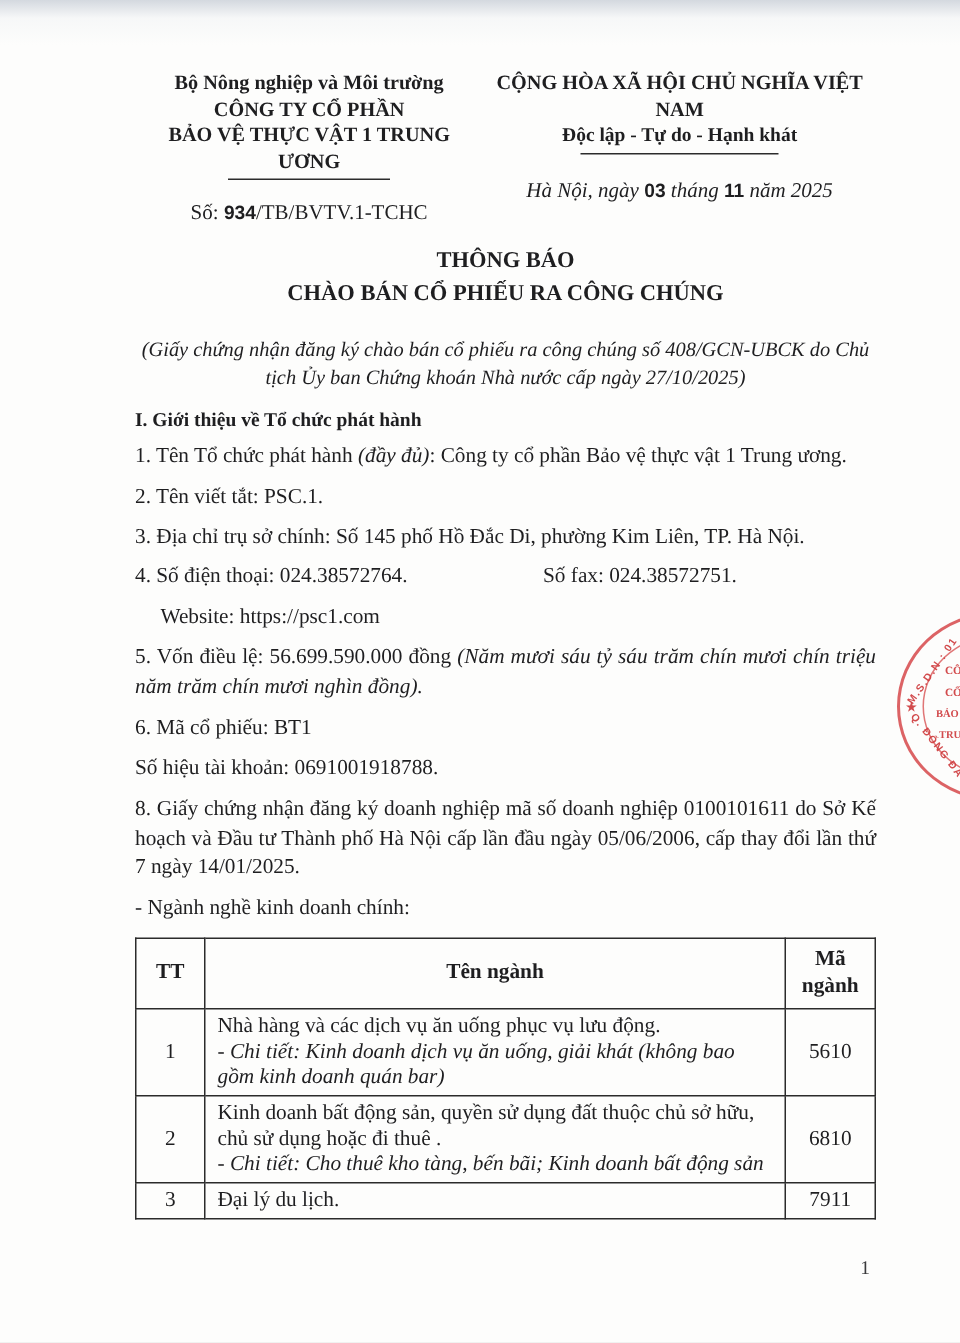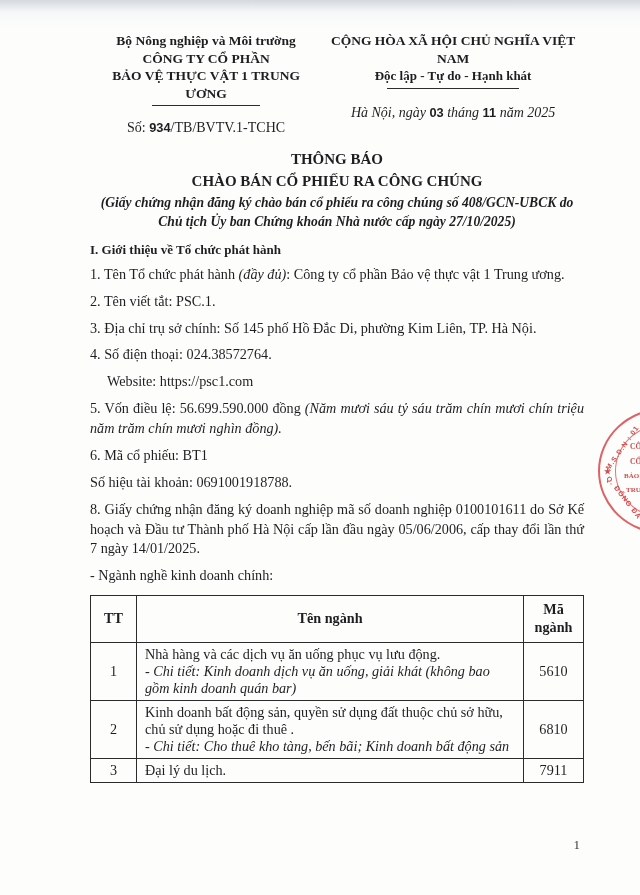--- a/index.html
+++ b/index.html
@@ -8,40 +8,40 @@
     position: relative;
     width: 640px;
     height: 895px;
     margin: 0 auto;
     overflow: hidden;
     background:
       linear-gradient(180deg, rgba(150,162,180,0.40) 0px, rgba(216,222,230,0.18) 12px, rgba(255,255,255,0) 30px),
       #fdfdfc;
     font-family: "Liberation Serif", "DejaVu Serif", serif;
     color: #1e1e20;
-    padding: 32px 56px 0 90px;
+    padding: 46px 56px 0 90px;
   }
   .hdr { display: flex; margin-bottom: 0; }
   .hdr-left { width: 47%; text-align: center; }
   .hdr-right { width: 53%; text-align: center; }
   .hdr-line { font-weight: bold; font-size: 13.5px; line-height: 1.3; }
   .hdr-line-sm { font-weight: bold; font-size: 13px; line-height: 1.35; }
   .rule-left { width: 108px; border-top: 1.4px solid #2c2c2c; margin: 3px auto 0 auto; }
   .rule-right { width: 132px; border-top: 1.4px solid #2c2c2c; margin: 3px auto 0 auto; }
   .doc-number { margin-top: 14px; font-size: 14px; }
   .dateline { margin-top: 16px; font-size: 14px; font-style: italic; }
   .num-bold {
     font-family: "Liberation Sans", sans-serif;
     font-weight: 700; font-style: normal; font-size: 12.8px;
   }
   .title-block { text-align: center; margin-top: 13px; }
   .title-line { font-weight: bold; font-size: 15px; line-height: 1.45; }
   .subtitle {
     font-style: italic; font-size: 13.6px; line-height: 1.4;
-    text-align: center; max-width: 502px; margin: 0 auto 0 auto; font-weight: bold;
+    text-align: center; max-width: 502px; margin: 15px auto 0 auto;
   }
   .body-text { margin-top: 8px; }
   .sec-heading { font-weight: bold; font-size: 13px; margin-top: 11px; }
   .para { font-size: 14.2px; line-height: 1.4; margin-top: 7px; text-align: justify; }
   .para .it { font-style: italic; }
   .phone-row { display: flex; }
   .phone-cell { width: 272px; }
   .indent { padding-left: 17px; }
   table.industries {
     width: 100%; border-collapse: collapse; margin-top: 9px;
@@ -114,20 +114,21 @@
     <div class="sec-heading">I. Giới thiệu về Tổ chức phát hành</div>
 
     <div class="para"><span>1. Tên Tổ chức phát hành </span><span class="it">(đầy đủ)</span><span>: Công ty cổ phần Bảo vệ thực vật 1 Trung ương.</span></div>
 
     <div class="para">2. Tên viết tắt: PSC.1.</div>
 
     <div class="para">3. Địa chỉ trụ sở chính: Số 145 phố Hồ Đắc Di, phường Kim Liên, TP. Hà Nội.</div>
 
     <div class="para phone-row">
       <span class="phone-cell">4. Số điện thoại: 024.38572764.</span>
+      <span>Số fax: 024.38572751.</span>
     </div>
 
     <div class="para indent">Website: https://psc1.com</div>
 
     <div class="para"><span>5. Vốn điều lệ: 56.699.590.000 đồng </span><span class="it">(Năm mươi sáu tỷ sáu trăm chín mươi chín triệu năm trăm chín mươi nghìn đồng).</span></div>
 
     <div class="para">6. Mã cổ phiếu: BT1</div>
 
 
     <div class="para">Số hiệu tài khoản: 0691001918788.</div>

